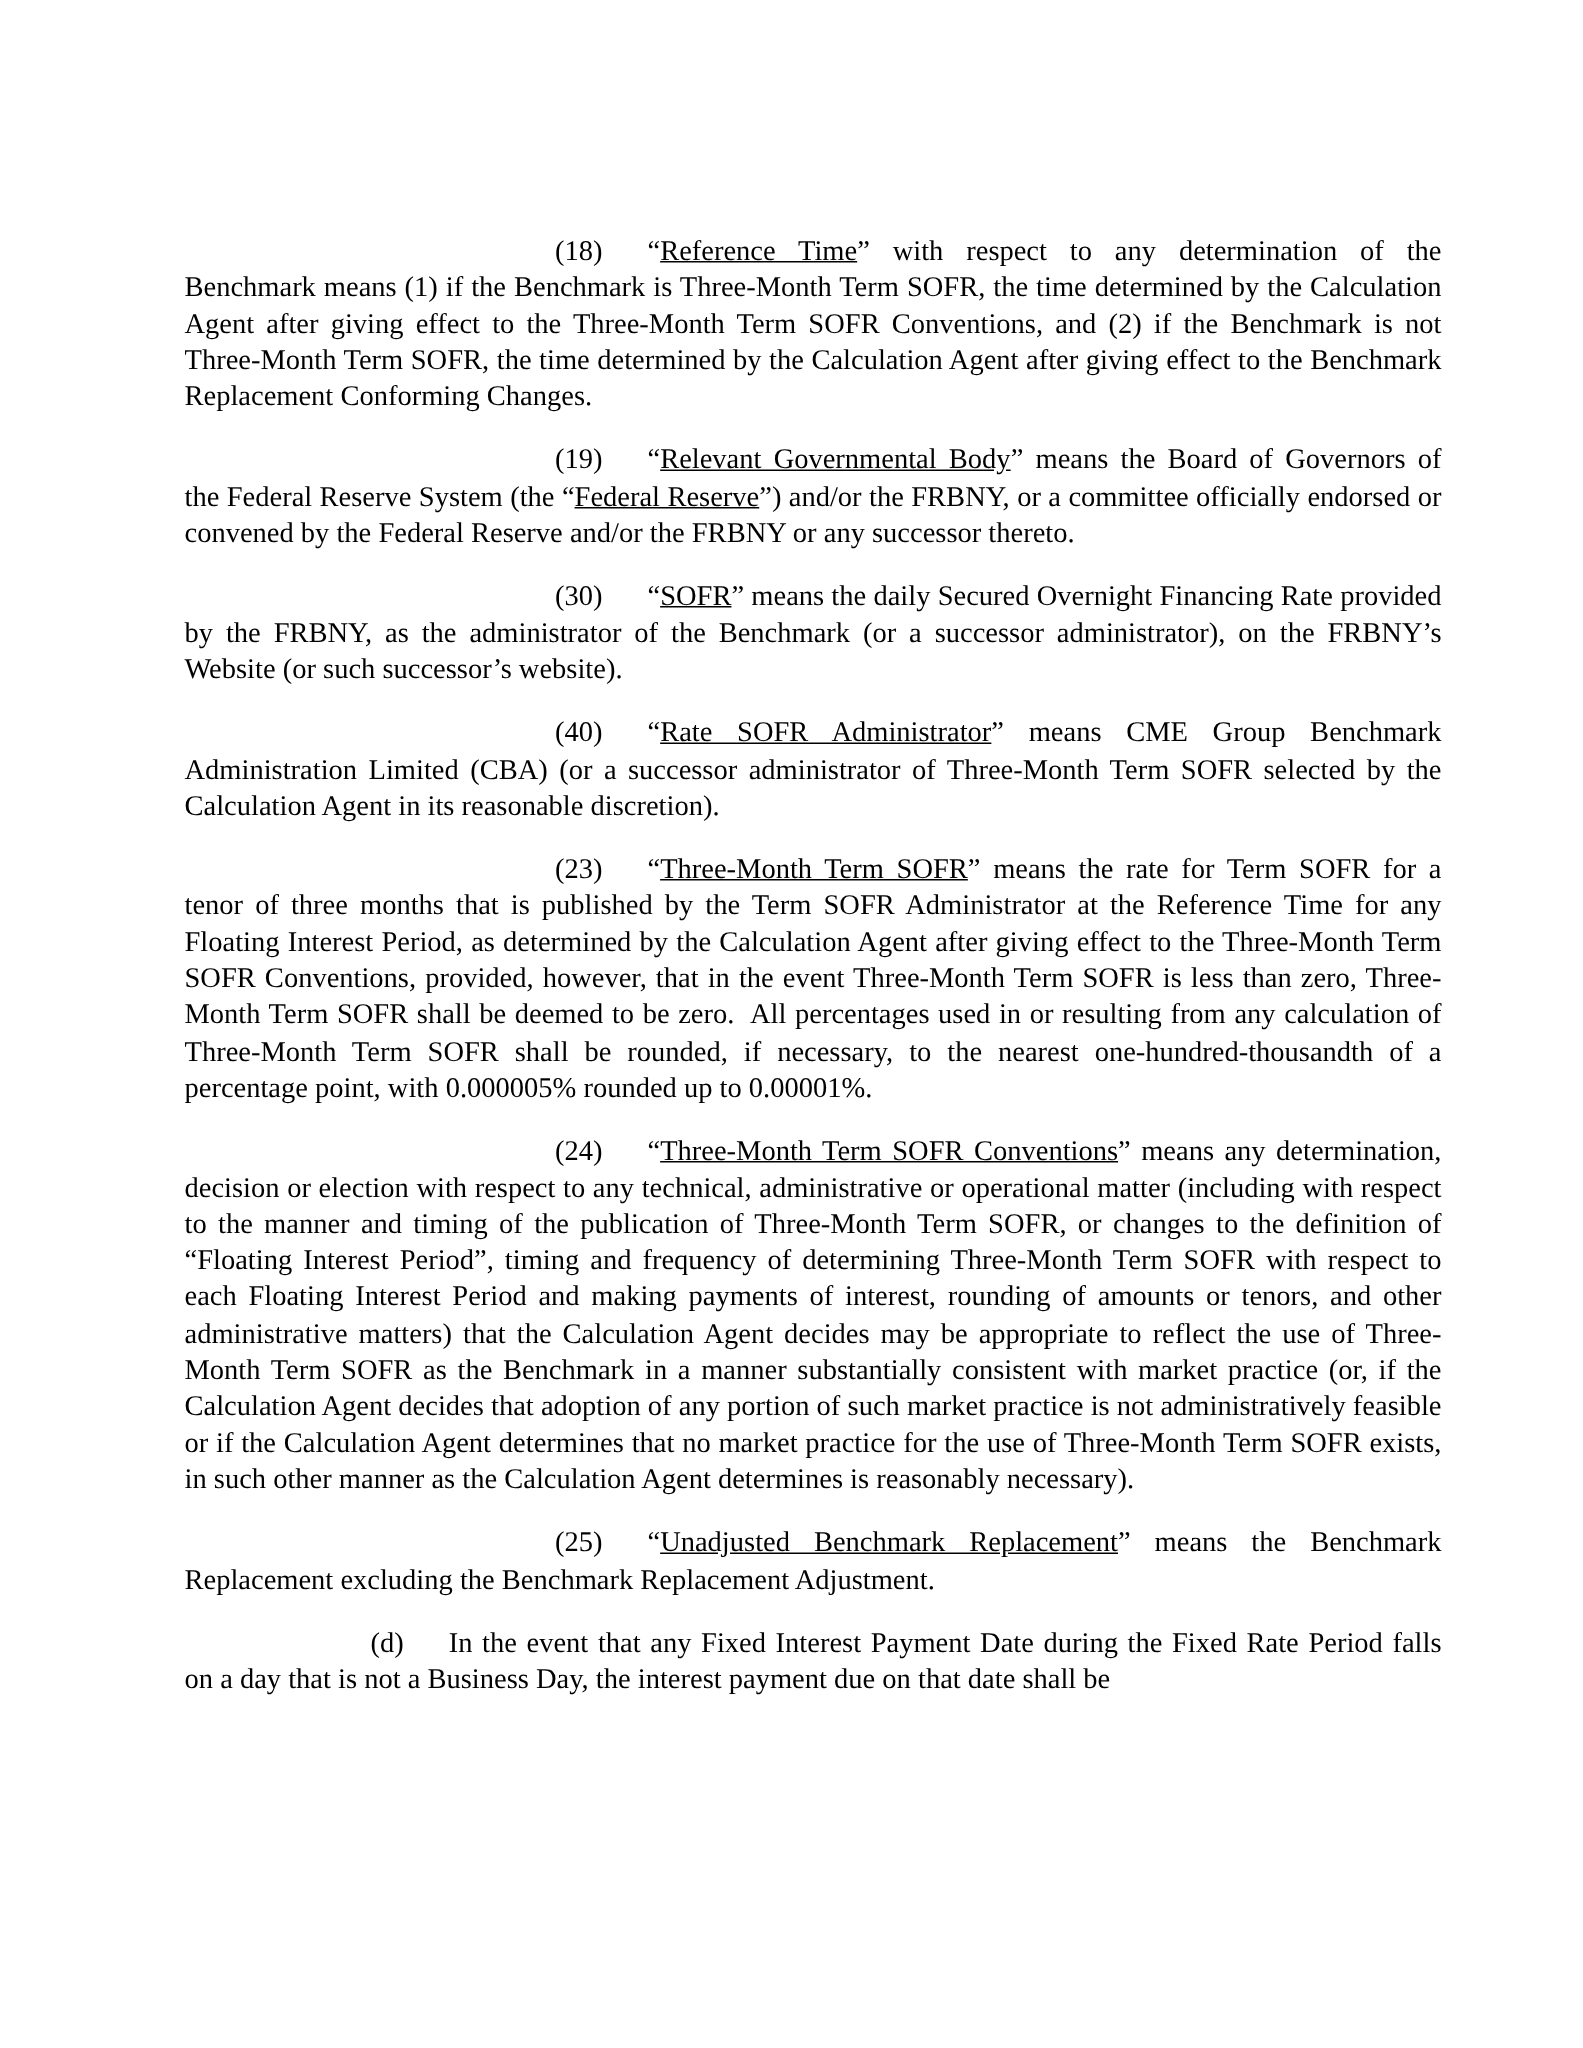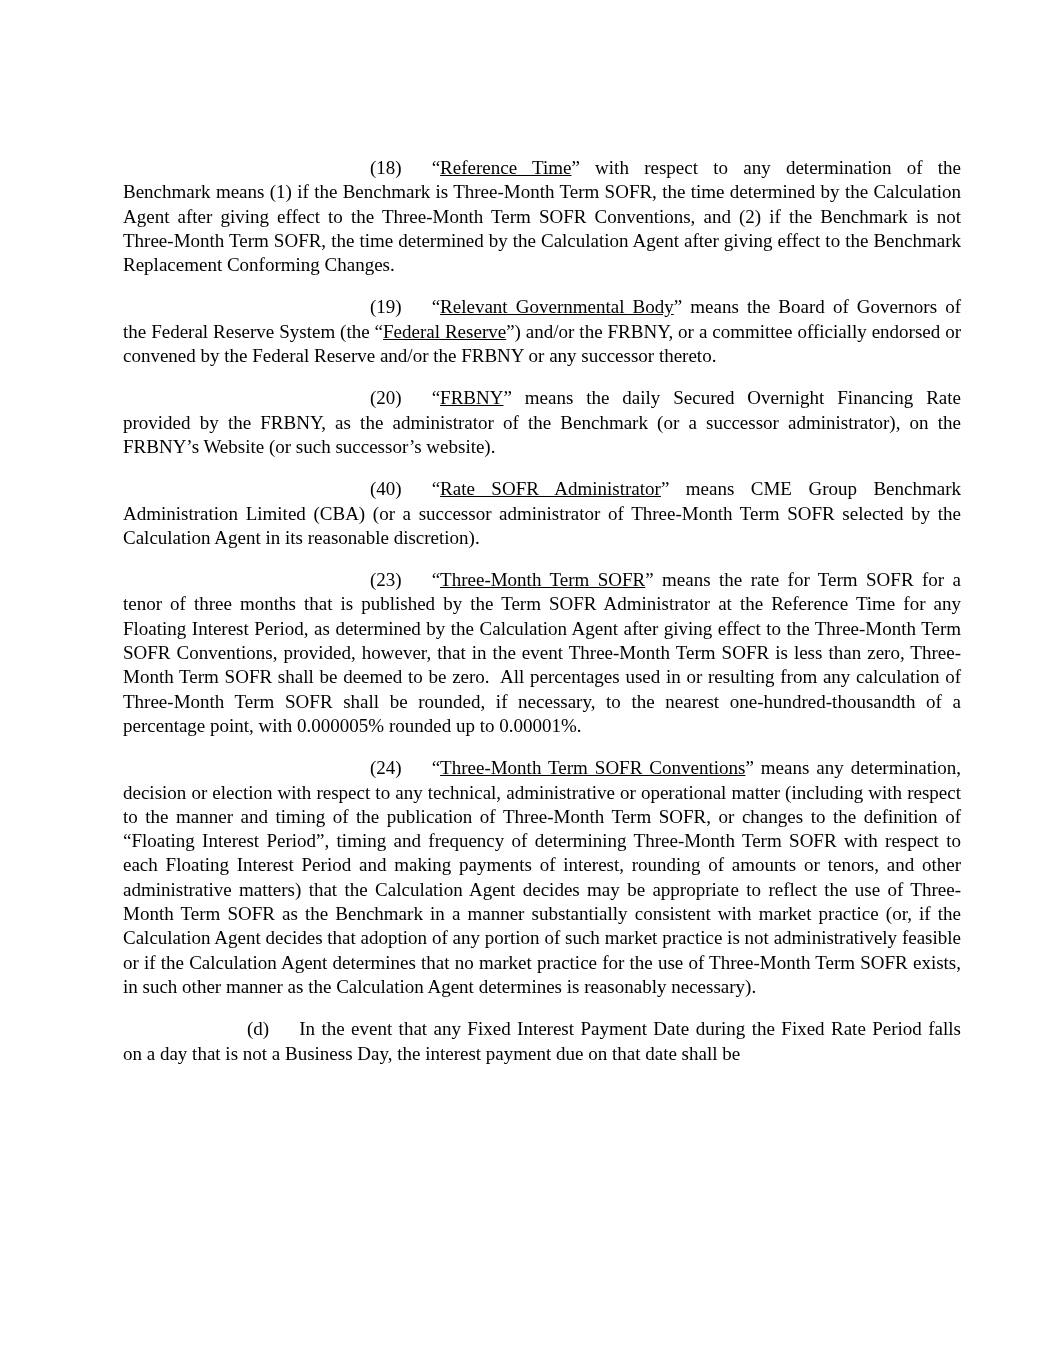--- a/index.html
+++ b/index.html
@@ -36,19 +36,20 @@
   }
   .u { text-decoration: underline; }
 </style>
 </head>
 <body>
 
 <div class="page">
   <div>
       <p class="para indent-deep"><span>(18)</span><span class="tab-gap"></span><span>“</span><span class="u">Reference Time</span><span>” with respect to any determination of the Benchmark means (1) if the Benchmark is Three-Month Term SOFR, the time determined by the Calculation Agent after giving effect to the Three-Month Term SOFR Conventions, and (2) if the Benchmark is not Three-Month Term SOFR, the time determined by the Calculation Agent after giving effect to the Benchmark Replacement Conforming Changes.</span></p>
       <p class="para indent-deep"><span>(19)</span><span class="tab-gap"></span><span>“</span><span class="u">Relevant Governmental Body</span><span>” means the Board of Governors of the Federal Reserve System (the “</span><span class="u">Federal Reserve</span><span>”) and/or the FRBNY, or a committee officially endorsed or convened by the Federal Reserve and/or the FRBNY or any successor thereto.</span></p>
-      <p class="para indent-deep"><span>(20)</span><span class="tab-gap"></span><span>“</span><span class="u">FRBNY</span><span>” means the daily Secured Overnight Financing Rate provided by the FRBNY, as the administrator of the Benchmark (or a successor administrator), on the FRBNY’s Website (or such successor’s website).</span></p>
+      <p class="para indent-deep"><span>(30)</span><span class="tab-gap"></span><span>“</span><span class="u">SOFR</span><span>” means the daily Secured Overnight Financing Rate provided by the FRBNY, as the administrator of the Benchmark (or a successor administrator), on the FRBNY’s Website (or such successor’s website).</span></p>
       <p class="para indent-deep"><span>(40)</span><span class="tab-gap"></span><span>“</span><span class="u">Rate SOFR Administrator</span><span>” means CME Group Benchmark Administration Limited (CBA) (or a successor administrator of Three-Month Term SOFR selected by the Calculation Agent in its reasonable discretion).</span></p>
       <p class="para indent-deep"><span>(23)</span><span class="tab-gap"></span><span>“</span><span class="u">Three-Month Term SOFR</span><span>” means the rate for Term SOFR for a tenor of three months that is published by the Term SOFR Administrator at the Reference Time for any Floating Interest Period, as determined by the Calculation Agent after giving effect to the Three-Month Term SOFR Conventions, provided, however, that in the event Three-Month Term SOFR is less than zero, Three-Month Term SOFR shall be deemed to be zero.&nbsp; All percentages used in or resulting from any calculation of Three-Month Term SOFR shall be rounded, if necessary, to the nearest one-hundred-thousandth of a percentage point, with 0.000005% rounded up to 0.00001%.</span></p>
       <p class="para indent-deep"><span>(24)</span><span class="tab-gap"></span><span>“</span><span class="u">Three-Month Term SOFR Conventions</span><span>” means any determination, decision or election with respect to any technical, administrative or operational matter (including with respect to the manner and timing of the publication of Three-Month Term SOFR, or changes to the definition of “Floating Interest Period”, timing and frequency of determining Three-Month Term SOFR with respect to each Floating Interest Period and making payments of interest, rounding of amounts or tenors, and other administrative matters) that the Calculation Agent decides may be appropriate to reflect the use of Three-Month Term SOFR as the Benchmark in a manner substantially consistent with market practice (or, if the Calculation Agent decides that adoption of any portion of such market practice is not administratively feasible or if the Calculation Agent determines that no market practice for the use of Three-Month Term SOFR exists, in such other manner as the Calculation Agent determines is reasonably necessary).</span></p>
+      <p class="para indent-deep"><span>(25)</span><span class="tab-gap"></span><span>“</span><span class="u">Unadjusted Benchmark Replacement</span><span>” means the Benchmark Replacement excluding the Benchmark Replacement Adjustment.</span></p>
       <p class="para indent-medium"><span>(d)</span><span class="tab-gap"></span><span>In the event that any Fixed Interest Payment Date during the Fixed Rate Period falls on a day that is not a Business Day, the interest payment due on that date shall be</span></p>
     </div>
 </div>
 
 </body></html>

